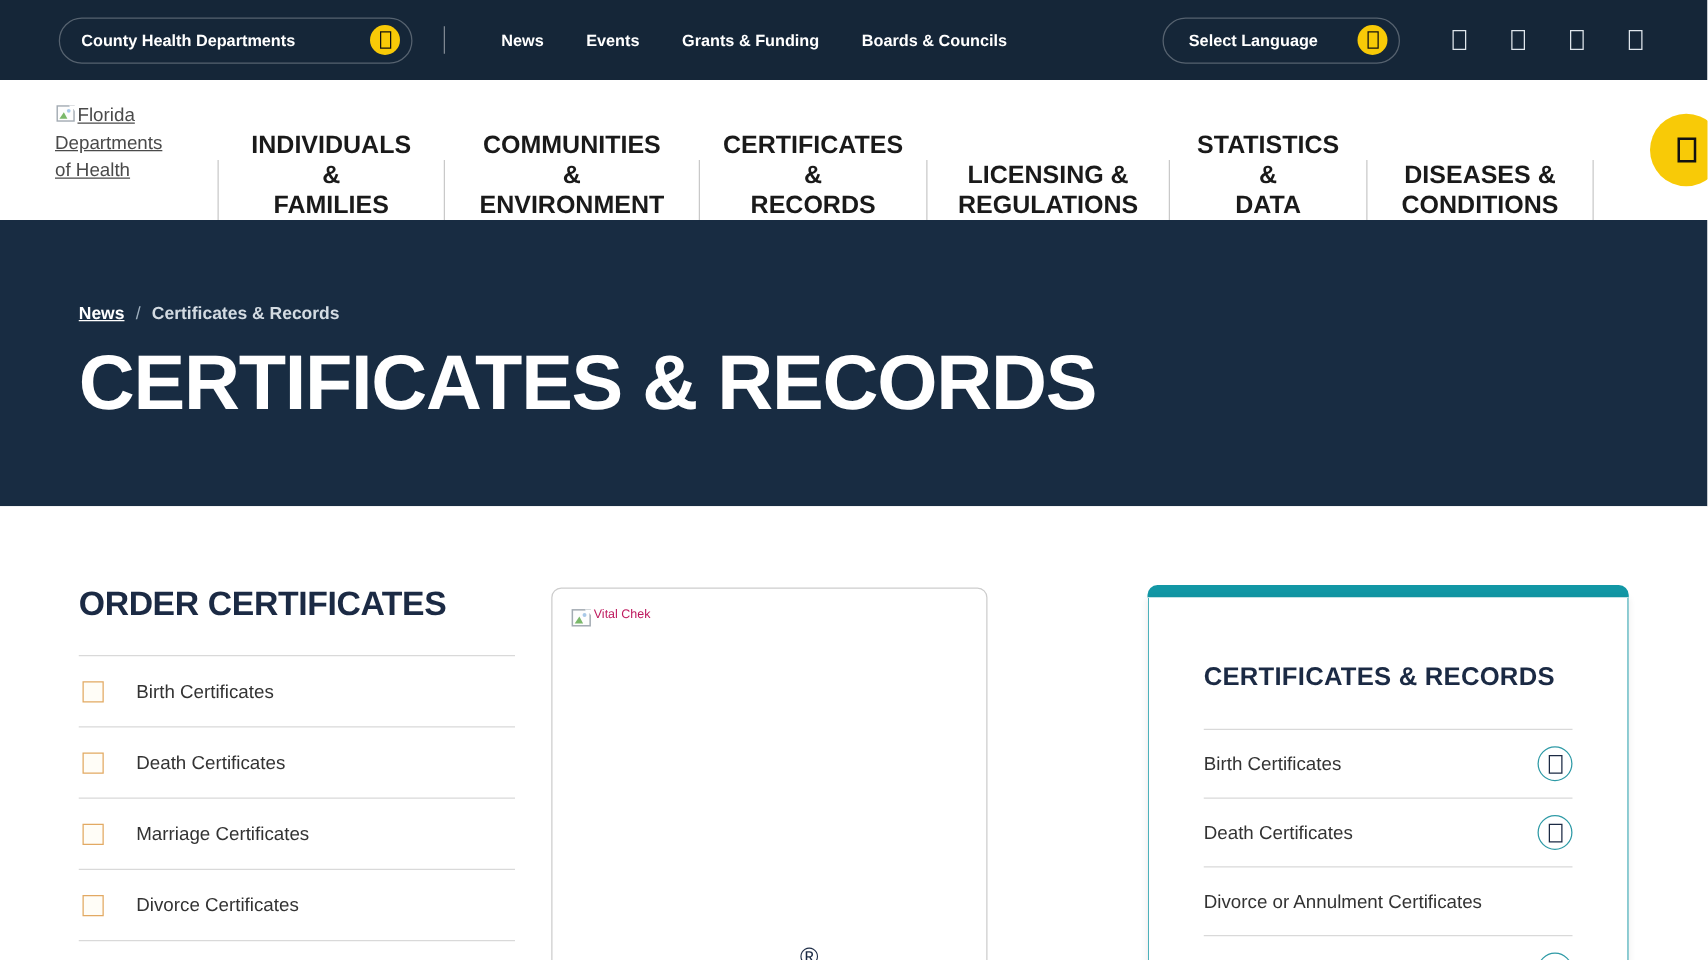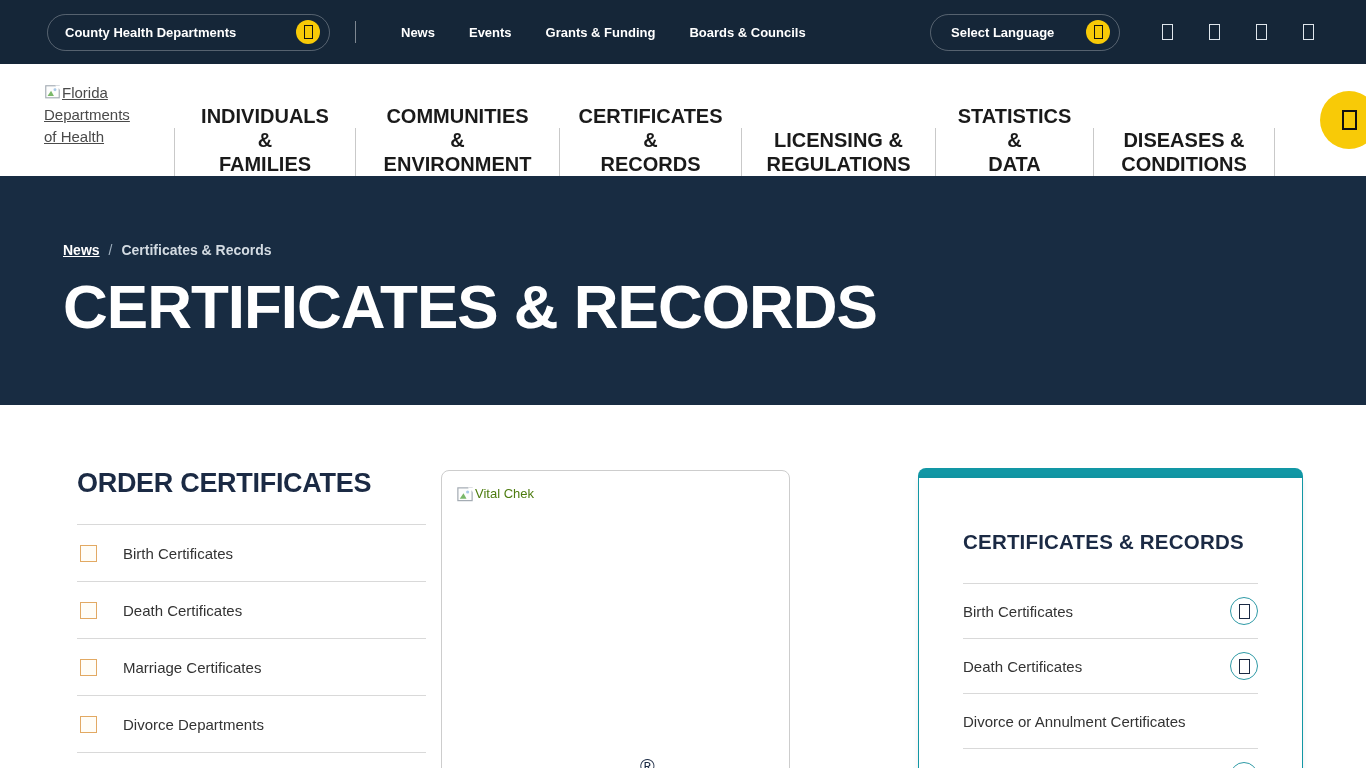--- a/index.html
+++ b/index.html
@@ -38,30 +38,30 @@
   
   .hero { height:229px; background:#182C42; padding:66px 0 0 63px; }
   .breadcrumb { font-size:14px; font-weight:bold; color:#d3dbe2; display:flex; gap:9px; align-items:baseline; }
   .breadcrumb .home { color:#fff; text-decoration:underline; cursor:pointer; }
   .breadcrumb .sep { color:#9fb0bf; font-weight:normal; }
   .hero-title { color:#fff; font-size:62px; font-weight:bold; letter-spacing:-1px; margin-top:13px; white-space:nowrap; }
 
   
   .content { position:relative; height:363px; background:#fff; }
 
-  .order-col { position:absolute; left:77px; top:63px; width:349px; }
+  .order-col { position:absolute; left:63px; top:63px; width:349px; }
   .order-title { font-size:27px; font-weight:bold; color:#1B2A44; letter-spacing:-.3px; }
   .order-list { list-style:none; margin-top:25px; border-top:1px solid #d9d9d9; }
   .order-list li { height:57px; display:flex; align-items:center; border-bottom:1px solid #d9d9d9; cursor:pointer; }
   .ph-square { width:17px; height:17px; border:1px solid #E2A963; background:#fffdf7; margin:0 26px 0 3px; flex:none; }
   .order-label { font-size:15px; color:#333; }
 
   .vc-card { position:absolute; left:441px; top:65px; width:349px; height:340px; background:#fff;
     border:1px solid #cdcdcd; border-radius:8px; padding:15px 14px; }
-  .vc-alt { font-size:13px; color:#4d7c0f; display:flex; align-items:flex-start; }
+  .vc-alt { font-size:10px; color:#be185d; display:flex; align-items:flex-start; }
   .vc-reg { position:absolute; top:284px; left:198px; font-size:20px; color:#1B2A44; }
 
   .rec-card { position:absolute; left:918px; top:63px; width:385px; height:340px; }
   .rec-top { height:10px; background:#1297A5; border-radius:8px 8px 0 0; }
   .rec-body { background:#fff; border:1px solid #1297A5; border-top:none; border-radius:0 0 8px 8px;
     height:330px; padding:52px 44px 0; box-shadow:0 1px 6px rgba(0,0,0,.08); }
   .rec-title { font-size:20.5px; font-weight:bold; color:#1B2A44; letter-spacing:.2px; }
   .rec-list { list-style:none; margin-top:29px; border-top:1px solid #d9d9d9; }
   .rec-list li { height:55px; display:flex; align-items:center; justify-content:space-between;
     border-bottom:1px solid #d9d9d9; cursor:pointer; }
@@ -177,21 +177,21 @@
       <li>
         <span class="ph-square"></span>
         <span class="order-label">Death Certificates</span>
       </li>
       <li>
         <span class="ph-square"></span>
         <span class="order-label">Marriage Certificates</span>
       </li>
       <li>
         <span class="ph-square"></span>
-        <span class="order-label">Divorce Departments</span>
+        <span class="order-label">Divorce Certificates</span>
       </li>
     </ul>
   </section>
 
   <section class="vc-card">
     <div class="vc-alt">
       <svg class="broken-img" width="18" height="18" viewBox="0 0 24 24">
         <rect x="2.5" y="2.5" width="19" height="17" fill="#fdfdfd" stroke="#a3abb3" stroke-width="1.6"></rect>
         <polygon points="5,17 10,9.5 14,17" fill="#7ab86a"></polygon>
         <circle cx="15.5" cy="8" r="2.1" fill="#a9c9e8"></circle>

